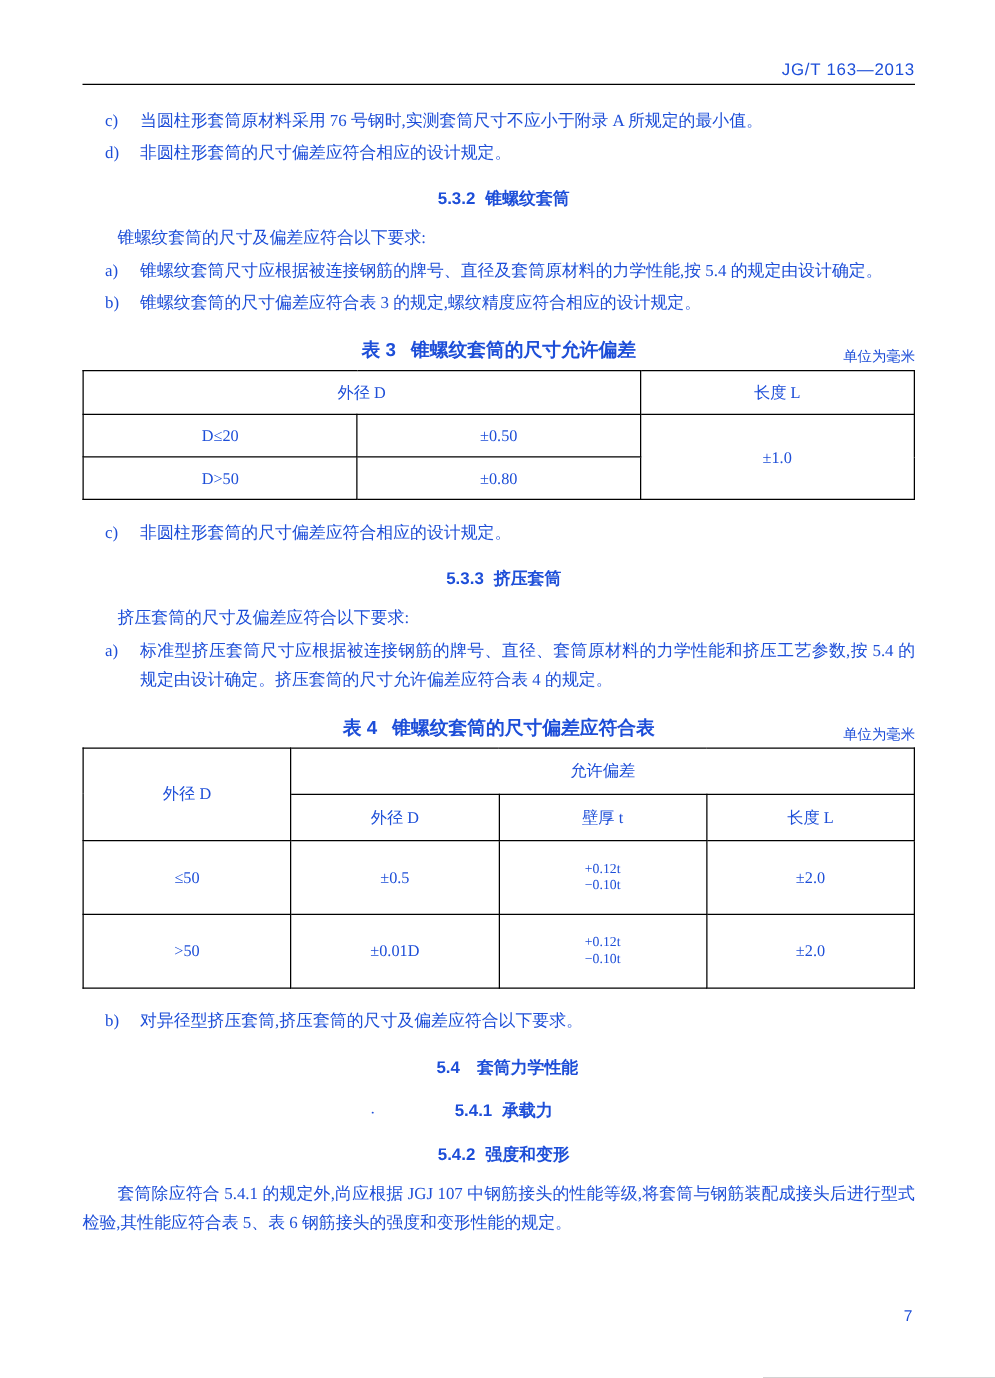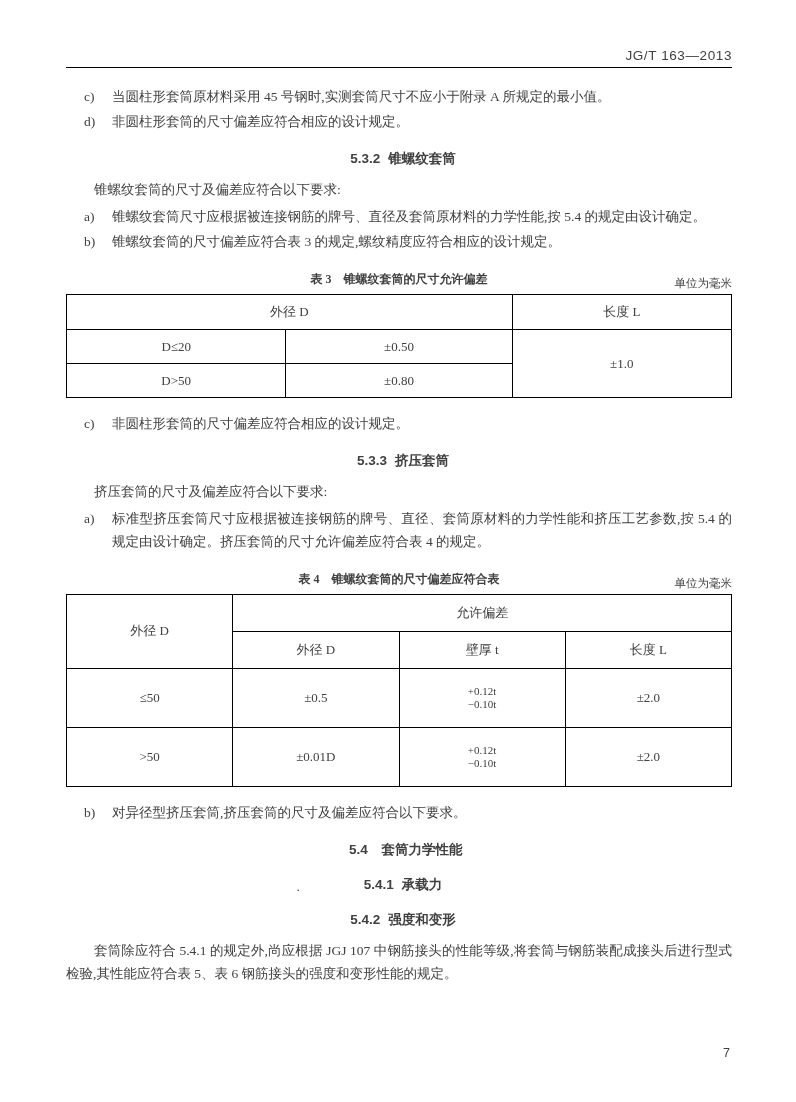--- a/index.html
+++ b/index.html
@@ -7,21 +7,21 @@
     padding: 0;
     background: #b0b0b0;
   }
   .page {
     position: relative;
     width: 796px;
     height: 1102px;
     background: #ffffff;
     margin: 0 auto;
     font-family: "Liberation Serif", "DejaVu Serif", serif;
-    color: #404040;
+    color: #1d4ed8;
     overflow: hidden;
   }
   .content {
     position: absolute;
     left: 66px;
     top: 48px;
     width: 666px;
   }
   
   .pg-header {
@@ -65,23 +65,23 @@
   .para {
     font-size: 13.5px;
     line-height: 1.72;
     text-indent: 28px;
     text-align: justify;
     margin-bottom: 3px;
   }
 
   .tbl-title {
     text-align: center;
-    font-family: Liberation Serif, serif;
+    font-family: Liberation Sans, sans-serif;
     font-weight: bold;
-    font-size: 12px;
+    font-size: 15px;
     margin-top: 18px;
     margin-bottom: 2px;
   }
   .tbl-title .tnum { margin-right: 12px; }
   .unit-note {
     text-align: right;
     font-size: 11.5px;
     font-family: "Liberation Sans", sans-serif;
     margin-bottom: 3px;
     margin-top: -14px;
@@ -129,21 +129,21 @@
 </head>
 <body>
 
 <div class="page">
   <div class="content">
 
     <div class="pg-header">JG/T 163—2013</div>
 
     <div class="item">
       <div class="marker">c)</div>
-      <div class="body">当圆柱形套筒原材料采用 45 号钢时,实测套筒尺寸不应小于附录 A 所规定的最小值。</div>
+      <div class="body">当圆柱形套筒原材料采用 76 号钢时,实测套筒尺寸不应小于附录 A 所规定的最小值。</div>
     </div>
     <div class="item">
       <div class="marker">d)</div>
       <div class="body">非圆柱形套筒的尺寸偏差应符合相应的设计规定。</div>
     </div>
 
     <div class="heading">
       <span class="num">5.3.2</span><span>锥螺纹套筒</span>
     </div>
 

